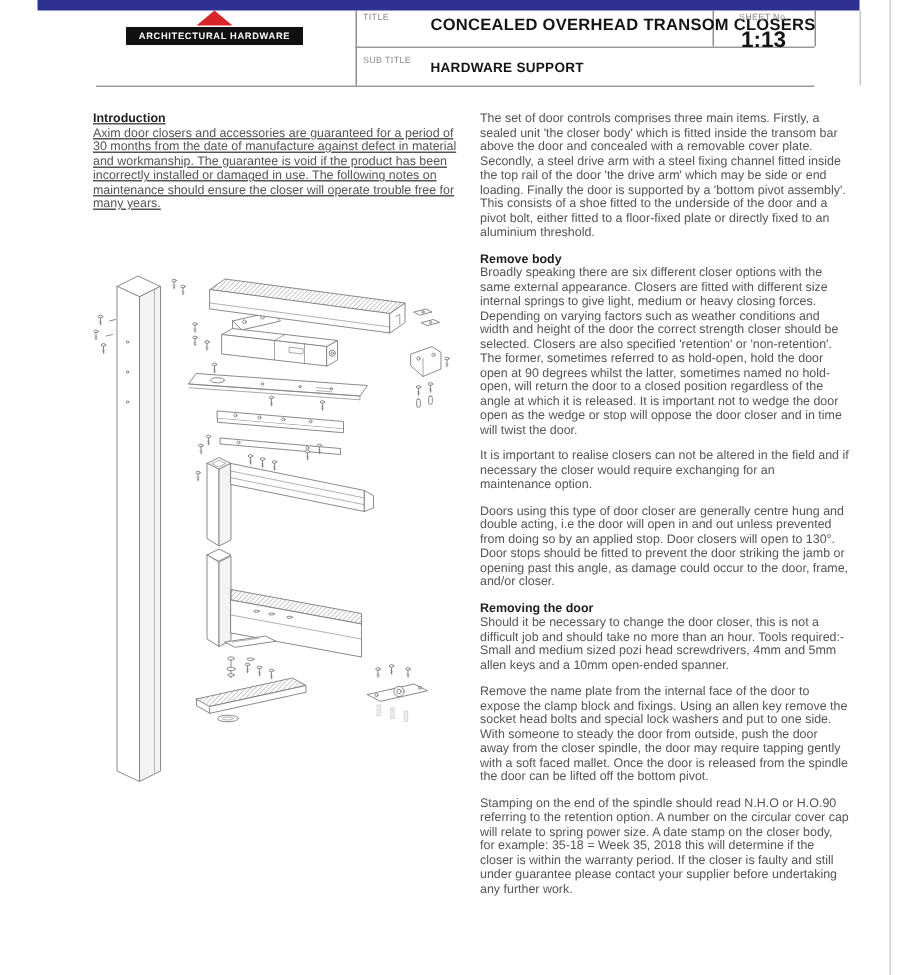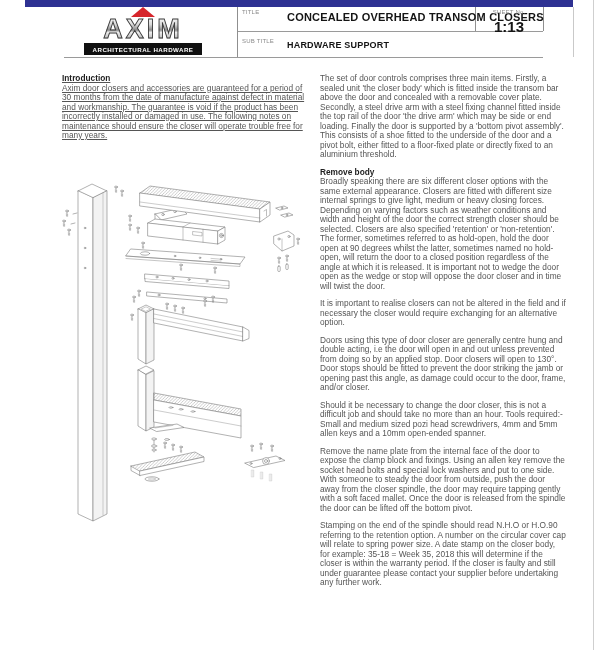--- a/index.html
+++ b/index.html
@@ -45,21 +45,20 @@
 </head>
 <body>
 
 <div class="page">
 
   <div class="topbar"></div>
   <div class="edge-right"></div>
 
   <div class="logo">
     <div class="tri"></div>
-    <div class="brand">AXIM</div>
     <div class="tagline">ARCHITECTURAL HARDWARE</div>
   </div>
 
   <div class="hl bottom"></div>
   <div class="hl divider"></div>
   <div class="vl v1"></div>
   <div class="vl v2"></div>
   <div class="vl v3"></div>
   <div class="vl v4"></div>
 
@@ -217,20 +216,21 @@
       <rect x="196.6" y="312" width="2.2" height="7" fill="#ececec" stroke="#c4c4c4" stroke-width="0.4"></rect>
       <rect x="205.6" y="314" width="2.2" height="7" fill="#ececec" stroke="#c4c4c4" stroke-width="0.4"></rect>
       <rect x="214.6" y="316" width="2.2" height="7" fill="#ececec" stroke="#c4c4c4" stroke-width="0.4"></rect>
     </g>
   </svg>
 
   <div class="col right">
     <p>The set of door controls comprises three main items. Firstly, a sealed unit 'the closer body' which is fitted inside the transom bar above the door and concealed with a removable cover plate. Secondly, a steel drive arm with a steel fixing channel fitted inside the top rail of the door 'the drive arm' which may be side or end loading. Finally the door is supported by a 'bottom pivot assembly'. This consists of a shoe fitted to the underside of the door and a pivot bolt, either fitted to a floor-fixed plate or directly fixed to an aluminium threshold.</p>
     <p class="h">Remove body</p>
     <p>Broadly speaking there are six different closer options with the same external appearance. Closers are fitted with different size internal springs to give light, medium or heavy closing forces. Depending on varying factors such as weather conditions and width and height of the door the correct strength closer should be selected. Closers are also specified 'retention' or 'non-retention'. The former, sometimes referred to as hold-open, hold the door open at 90 degrees whilst the latter, sometimes named no hold-open, will return the door to a closed position regardless of the angle at which it is released. It is important not to wedge the door open as the wedge or stop will oppose the door closer and in time will twist the door.</p>
-    <p>It is important to realise closers can not be altered in the field and if necessary the closer would require exchanging for an alternative option.</p>
+    <p>It is important to realise closers can not be altered in the field and if necessary the closer would require exchanging for an maintenance option.</p>
     <p>Doors using this type of door closer are generally centre hung and double acting, i.e the door will open in and out unless prevented from doing so by an applied stop. Door closers will open to 130°. Door stops should be fitted to prevent the door striking the jamb or opening past this angle, as damage could occur to the door, frame, and/or closer.</p>
+    <p class="h">Removing the door</p>
     <p>Should it be necessary to change the door closer, this is not a difficult job and should take no more than an hour. Tools required:- Small and medium sized pozi head screwdrivers, 4mm and 5mm allen keys and a 10mm open-ended spanner.</p>
     <p>Remove the name plate from the internal face of the door to expose the clamp block and fixings. Using an allen key remove the socket head bolts and special lock washers and put to one side. With someone to steady the door from outside, push the door away from the closer spindle, the door may require tapping gently with a soft faced mallet. Once the door is released from the spindle the door can be lifted off the bottom pivot.</p>
     <p>Stamping on the end of the spindle should read N.H.O or H.O.90 referring to the retention option. A number on the circular cover cap will relate to spring power size. A date stamp on the closer body, for example: 35-18 = Week 35, 2018 this will determine if the closer is within the warranty period. If the closer is faulty and still under guarantee please contact your supplier before undertaking any further work.</p>
   </div>
 
 </div>
 
 </body></html>

